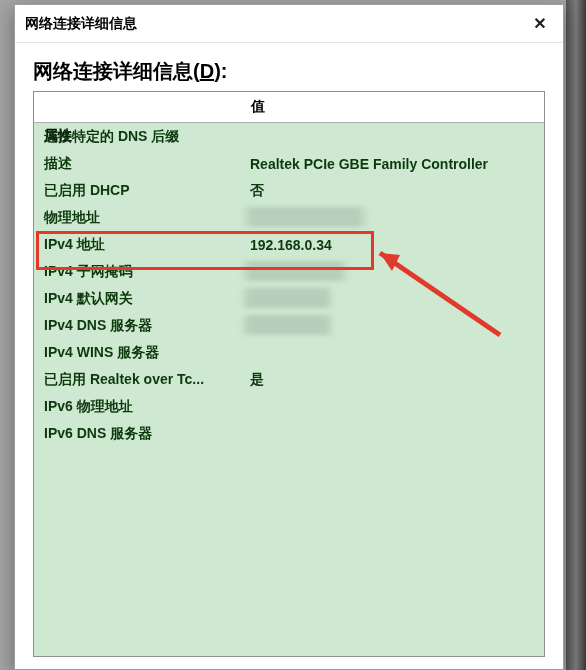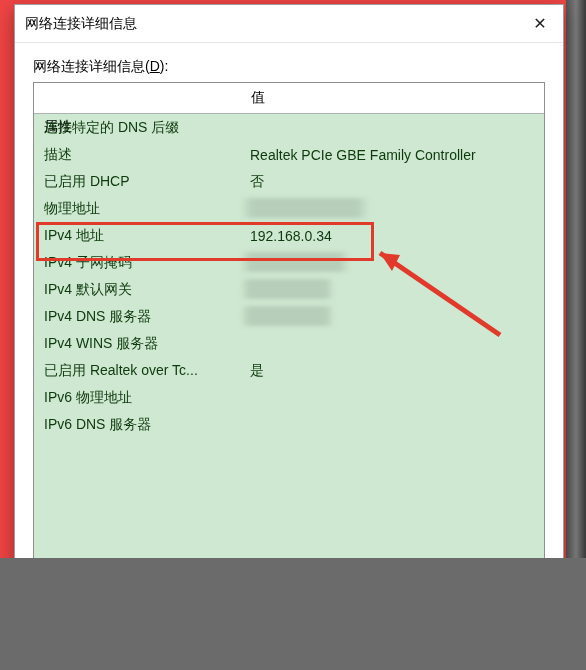--- a/index.html
+++ b/index.html
@@ -3,24 +3,25 @@
 <meta charset="utf-8">
 <style>
   html, body {
     margin: 0;
     padding: 0;
     font-family: "Microsoft YaHei", "Segoe UI", Tahoma, sans-serif;
     background: #6b6b6b;
   }
   .stage {
     width: 586px;
-    height: 558px;
-    position: relative;
-    background: #ef4444;
+    height: 670px;
+    position: relative;
+    background: #a3a3a3;
     overflow: hidden;
+    font-weight: bold;
   }
   .backdrop-shadow {
     position: absolute;
     right: 0;
     top: 0;
     width: 20px;
     height: 100%;
     background: linear-gradient(to right, #545454 0%, #7a7a7a 50%, #383838 100%);
   }
   .window {
@@ -59,21 +60,21 @@
     cursor: pointer;
   }
   .client {
     flex: 1;
     padding: 15px 18px 12px 18px;
     display: flex;
     flex-direction: column;
     background: #fff;
   }
   .list-label {
-    font-size: 14px;
+    font-size: 20px;
     color: #000;
     margin-bottom: 6px;
   }
   .list-label .hotkey {
     text-decoration: underline;
   }
   .grid {
     border: 1px solid #8f8f8f;
     background: #cfe8d1;
     flex: 1;

